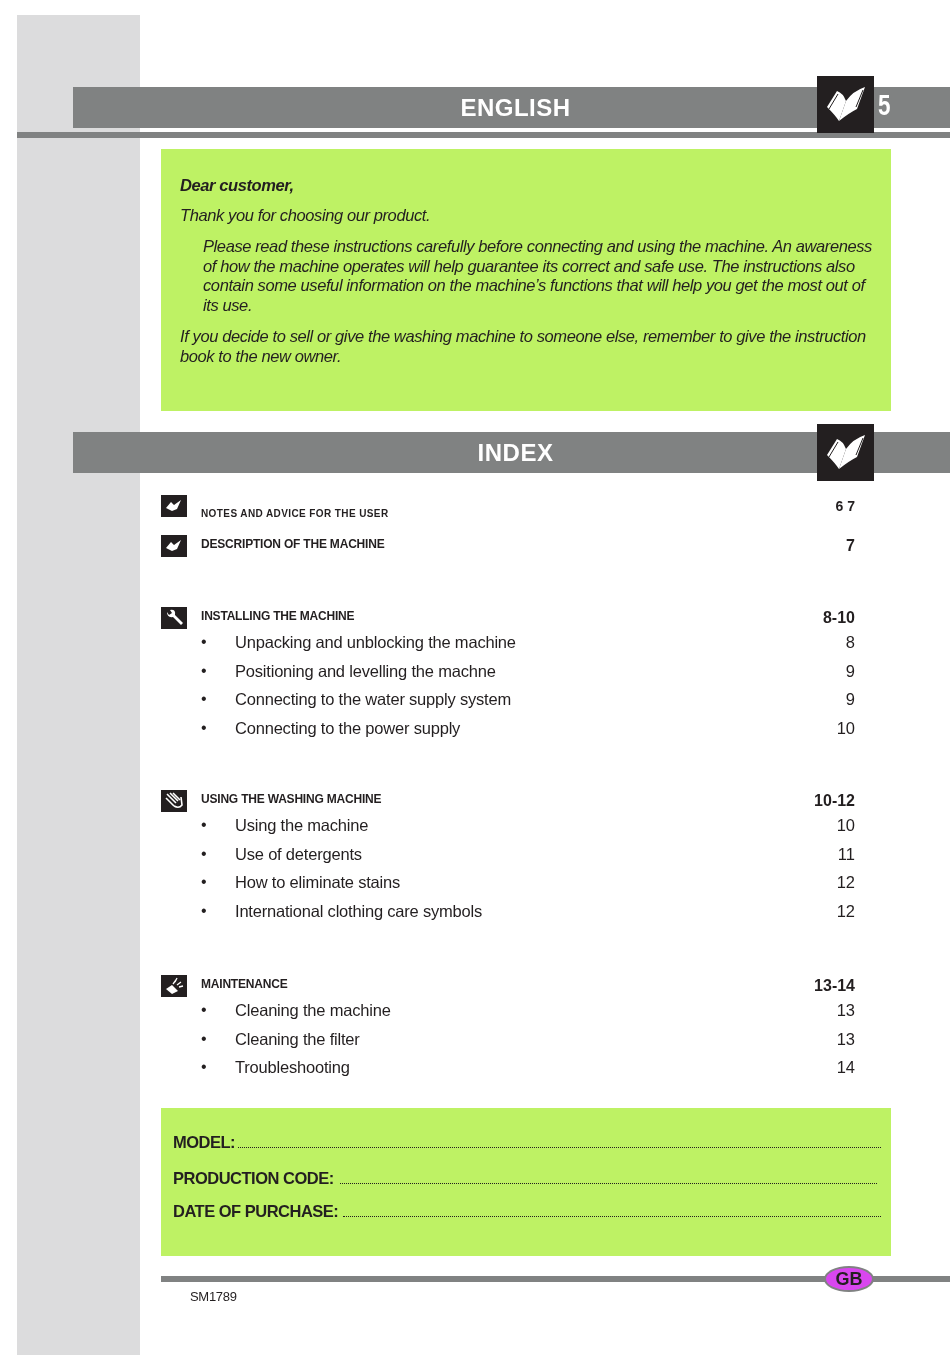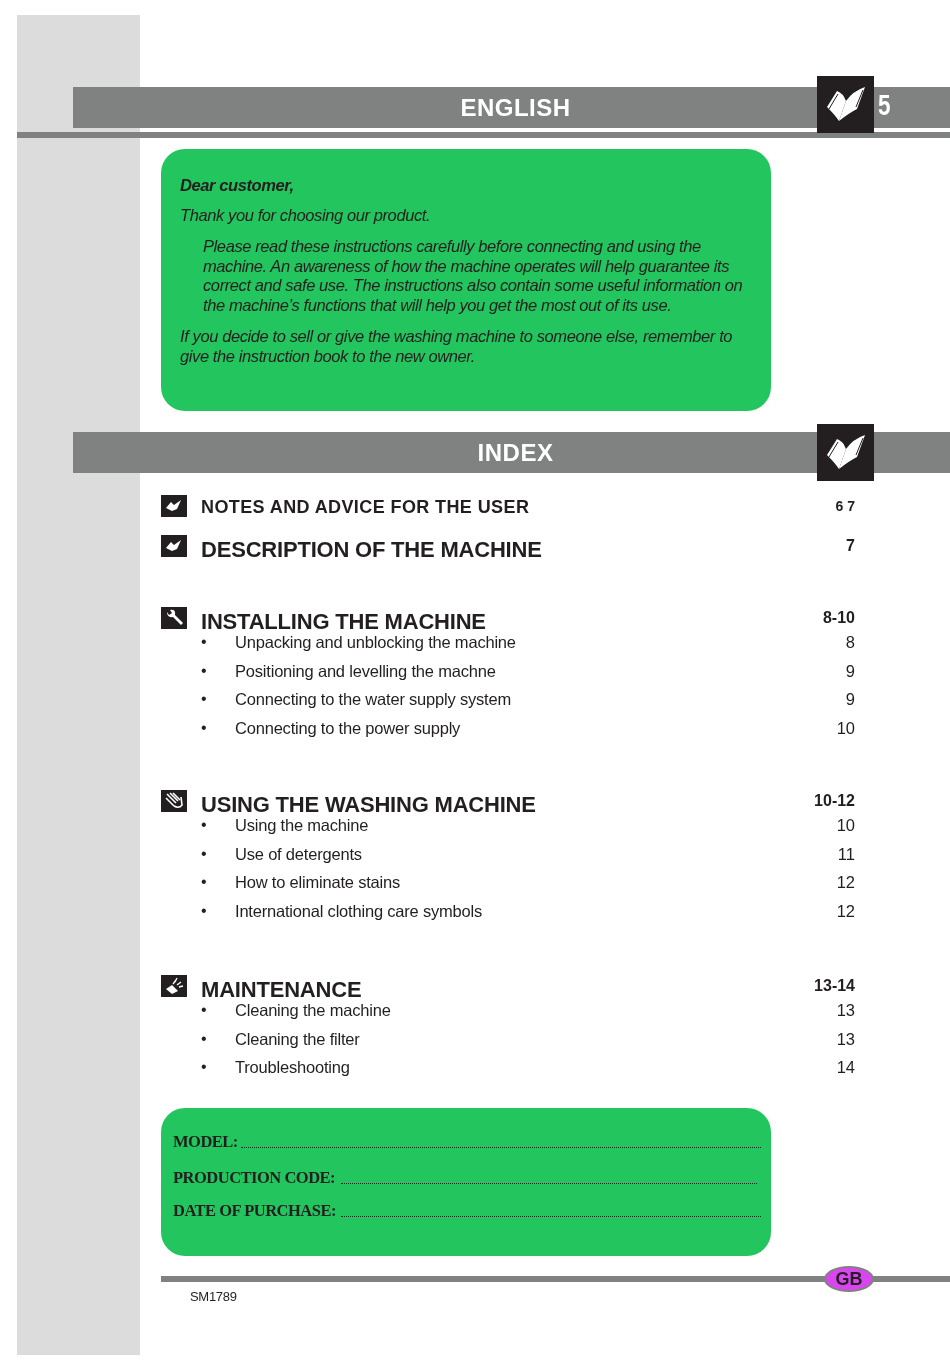--- a/index.html
+++ b/index.html
@@ -28,59 +28,59 @@
     }
     .book-box {
       position: absolute; width: 57px; height: 57px; background: #231f20;
       display: flex; align-items: center; justify-content: center;
     }
     .page-num {
       position: absolute; color: #ffffff; font-weight: bold; font-size: 30px;
       transform: scaleX(0.75); transform-origin: left center;
     }
     .panel {
-      position: absolute; left: 161px; width: 610px; background: #22c55e; border-radius: 24px;
+      position: absolute; left: 161px; width: 730px; background: #bef264;
     }
     .letter { top: 149px; height: 262px; }
     .letter p {
       margin: 0; position: absolute; left: 19px; right: 16px;
       font-style: italic; font-size: 16.5px; line-height: 19.5px; color: #231f20;
       letter-spacing: -0.4px;
     }
     .letter .salutation { font-weight: bold; top: 27px; }
     .letter .p1 { top: 57px; }
     .letter .p2 { top: 88px; margin-left: 23px; }
     .letter .p3 { top: 178px; }
 
     .toc-section { position: absolute; left: 161px; width: 694px; }
     .sec-row { position: relative; height: 24px; }
     .sec-icon {
       position: absolute; left: 0; top: 0; width: 26px; height: 22px; background: #231f20;
       display: flex; align-items: center; justify-content: center;
     }
     .sec-title {
-      position: absolute; left: 40px; top: 2px; font-weight: bold; font-size: 22px;
+      position: absolute; left: 40px; top: 2px; font-weight: bold; font-size: 12px;
       letter-spacing: -0.2px;
     }
-    .sec-title.small { font-size: 18px; letter-spacing: 0.4px; top: 2px; }
+    .sec-title.small { font-size: 10px; letter-spacing: 0.4px; top: 13px; }
     .sec-page {
       position: absolute; right: 0; top: 2px; font-weight: bold; font-size: 16px; padding-left: 32px;
     }
     .sub-row { position: relative; height: 28.5px; font-size: 16.5px; }
     .bullet { position: absolute; left: 40px; top: 2px; font-size: 16px; }
     .sub-label { position: absolute; left: 74px; top: 2px; letter-spacing: -0.2px; }
     .sub-page { position: absolute; right: 0; top: 2px; }
 
     .reg { top: 1108px; height: 148px; }
     .reg-row {
       position: absolute; left: 12px; right: 10px; height: 20px;
       display: flex; align-items: flex-end; font-weight: bold; font-size: 16.5px;
       letter-spacing: -0.5px;
     }
-    .reg-label { white-space: nowrap; font-family: Liberation Serif, serif; }
+    .reg-label { white-space: nowrap; }
     .dots {
       flex: 1; margin-left: 3px; margin-bottom: 4px; height: 0;
       border-bottom: 1.5px dotted #231f20;
     }
 
     .footer-rule {
       position: absolute; left: 161px; top: 1276px; width: 789px; height: 6px; background: #808282;
     }
     .gb-badge {
       position: absolute; left: 824px; top: 1266px; width: 50px; height: 26px;

